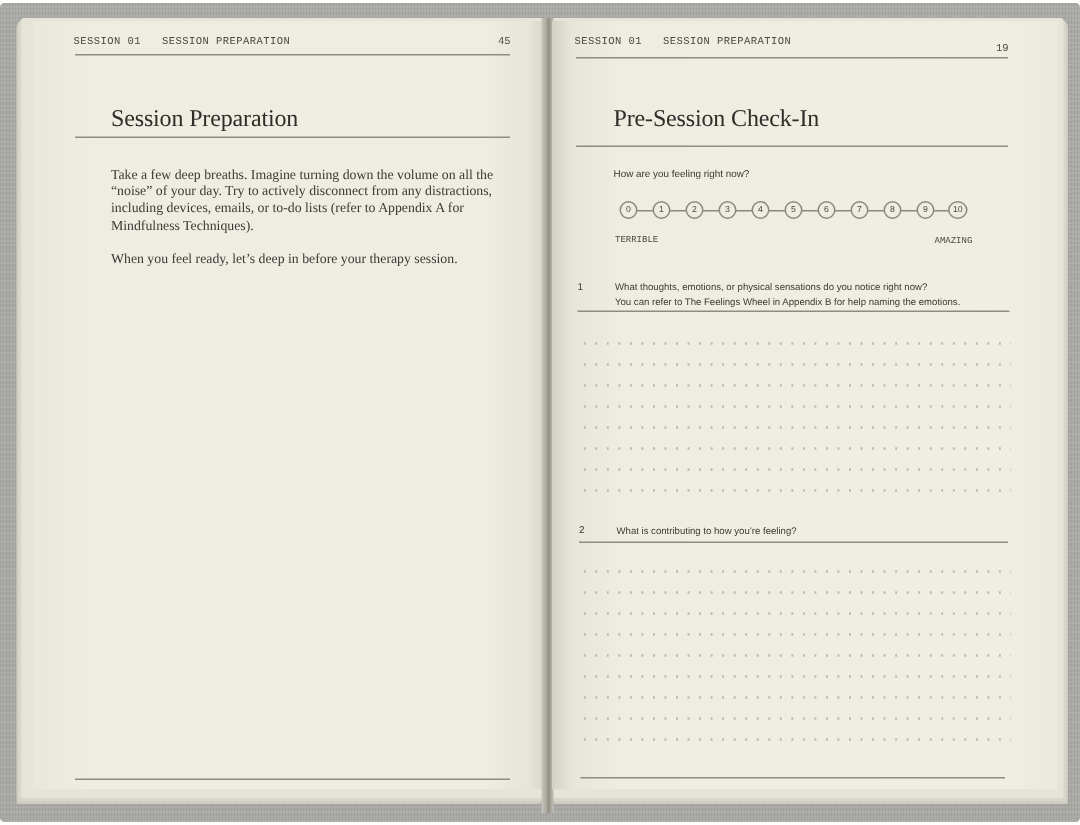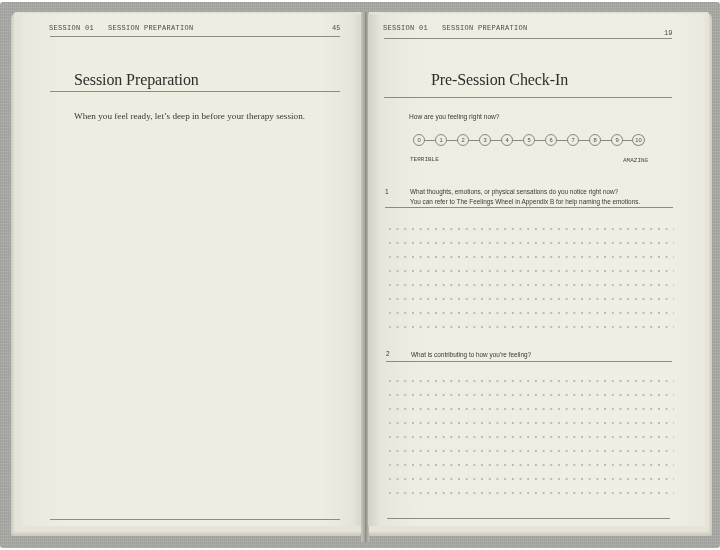--- a/index.html
+++ b/index.html
@@ -101,36 +101,37 @@
 <div class="running-head" style="left:49px; top:24px;">
   <span>SESSION 01</span><span>SESSION PREPARATION</span>
 </div>
 <div class="page-num" style="left:332px; top:24px;">45</div>
 <div class="rule" style="left:50px; top:36px; width:290px;"></div>
 
 <div class="title" style="left:74px; top:71px;">Session Preparation</div>
 <div class="rule" style="left:50px; top:91px; width:290px;"></div>
 
 <div class="body-text" style="left:74px; top:111px; width:262px;">
+  <p>Take a few deep breaths. Imagine turning down the volume on all the “noise” of your day. Try to actively disconnect from any distractions, including devices, emails, or to-do lists (refer to Appendix A for Mindfulness Techniques).</p>
   <p>When you feel ready, let’s deep in before your therapy session.</p>
 </div>
 
 <div class="rule" style="left:50px; top:519px; width:290px;"></div>
 
 <div class="gutter"></div>
 
 <div class="page right"></div>
 
 <div class="running-head" style="left:383px; top:24px;">
   <span>SESSION 01</span><span>SESSION PREPARATION</span>
 </div>
 <div class="page-num" style="left:664px; top:29px;">19</div>
 <div class="rule" style="left:384px; top:38px; width:288px;"></div>
 
-<div class="title" style="left:431px; top:71px;">Pre-Session Check-In</div>
+<div class="title" style="left:409px; top:71px;">Pre-Session Check-In</div>
 <div class="rule" style="left:384px; top:97px; width:288px;"></div>
 
 <div class="q-label" style="left:409px; top:113px;">How are you feeling right now?</div>
 
 <div class="scale">
   <div class="scale-line"></div>
   <div class="scale-dot" style="left:0px;">0</div>
   <div class="scale-dot" style="left:22px;">1</div>
   <div class="scale-dot" style="left:44px;">2</div>
   <div class="scale-dot" style="left:66px;">3</div>

